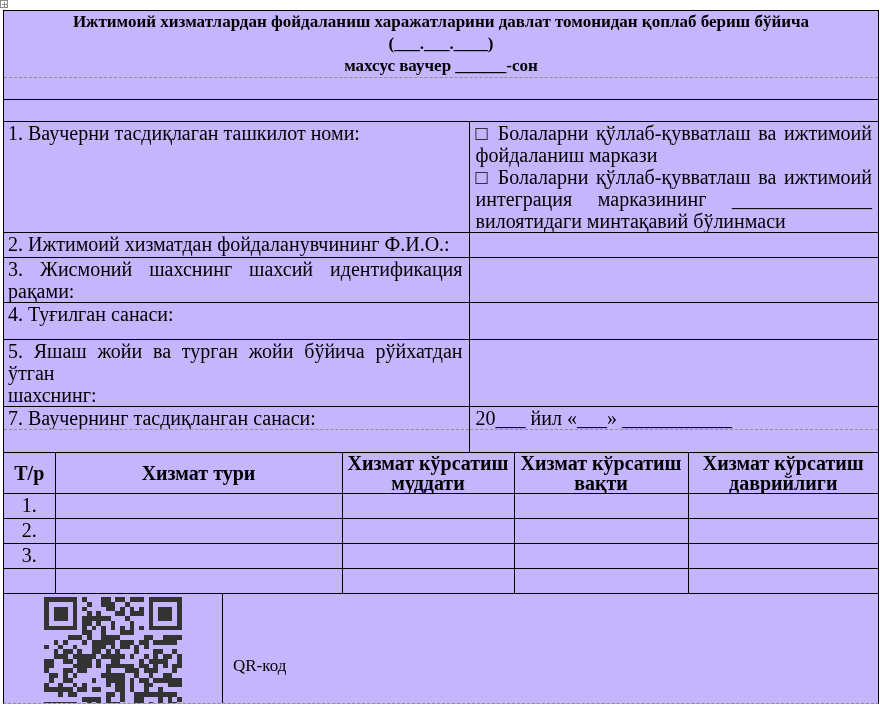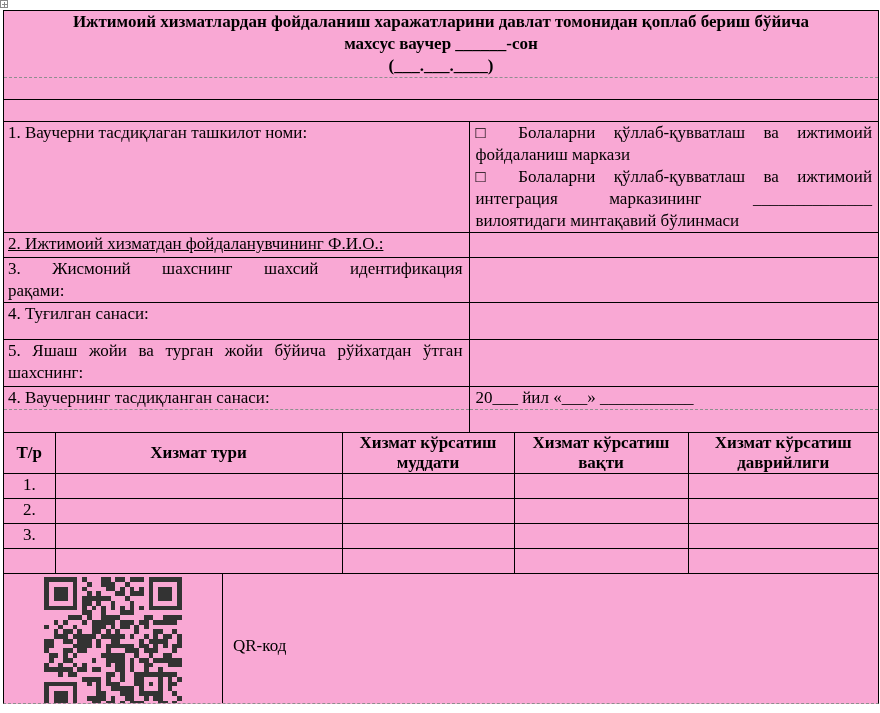--- a/index.html
+++ b/index.html
@@ -14,42 +14,42 @@
     border:1px solid #8a8a8a;background:#fff;box-sizing:border-box;
   }
   .handle:before,.handle:after{content:"";position:absolute;background:#8a8a8a;}
   .handle:before{left:3px;top:1px;width:1px;height:5px;}
   .handle:after{left:1px;top:3px;width:5px;height:1px;}
 
   .doc{
     position:absolute;left:3px;top:10px;width:874px;height:692px;
     border-left:1px solid #000;border-right:1px solid #000;border-top:1px solid #000;
     border-bottom:1px dashed #8f8f8f;
-    box-sizing:content-box;background:#f9a8d4;overflow:hidden;
+    box-sizing:content-box;background:#c4b5fd;overflow:hidden;
   }
 
   .title-block{
     height:66px;border-bottom:1px dashed #8f8f8f;
     text-align:center;font-weight:bold;font-size:17px;line-height:22px;
     padding-top:0;
   }
   .sp1{height:21px;border-bottom:1px solid #000;}
   .sp2{height:21px;}
 
-  table{border-collapse:collapse;table-layout:fixed;width:874px;font-size:17px;}
+  table{border-collapse:collapse;table-layout:fixed;width:874px;font-size:20px;}
   td,th{box-sizing:border-box;border:1px solid #000;vertical-align:top;padding:0 5px;overflow:hidden;}
   td:first-child,th:first-child{border-left:none;}
   td:last-child,th:last-child{border-right:none;margin-top:32px;}
 
   
   .info td{line-height:22px;}
   .info .lbl{text-align:justify;padding:0 6px 0 4px;}
   .info .val{padding:0 6px;}
   .info .r1 td{height:110px;}
-  .info .r2 td{height:25px;text-decoration:underline;}
+  .info .r2 td{height:25px;}
   .info .r3 td{height:45px;}
   .info .r4 td{height:37px;}
   .info .r5 td{height:47px;}
   .info .r6 td{height:23px;border-bottom:1px dashed #8f8f8f;}
   .info .rext td{height:22px;border-top:none;border-bottom:none;}
 
   .jline{line-height:22px;}
   .jfull{text-align:justify;text-align-last:justify;}
   .opt{margin:0;}
 
@@ -72,22 +72,22 @@
 </style>
 </head>
 <body>
 
 <div class="handle"></div>
 
 <div class="doc">
 
   <div class="title-block">
     <div>Ижтимоий хизматлардан фойдаланиш харажатларини давлат томонидан қоплаб бериш бўйича</div>
+    <div>(___.___.____)</div>
     <div>махсус ваучер ______-сон</div>
-    <div>(___.___.____)</div>
   </div>
 
   <div class="sp1"></div>
   <div class="sp2"></div>
 
   <table class="info">
     <colgroup>
         <col style="width:465px">
         <col style="width:409px">
       </colgroup>
@@ -122,21 +122,21 @@
         <td class="val"></td>
       </tr>
       <tr class="r5">
         <td class="lbl">
             <div class="jline jfull">5. Яшаш жойи ва турган жойи бўйича рўйхатдан ўтган</div>
             <div class="jline">шахснинг:</div>
           </td>
         <td class="val"></td>
       </tr>
       <tr class="r6">
-        <td class="lbl">4. Ваучернинг тасдиқланган санаси:</td>
+        <td class="lbl">7. Ваучернинг тасдиқланган санаси:</td>
         <td class="val">20___ йил «___» ___________</td>
       </tr>
       <tr class="rext">
         <td></td>
         <td></td>
       </tr>
     </tbody>
   </table>
 
   <table class="svc">

